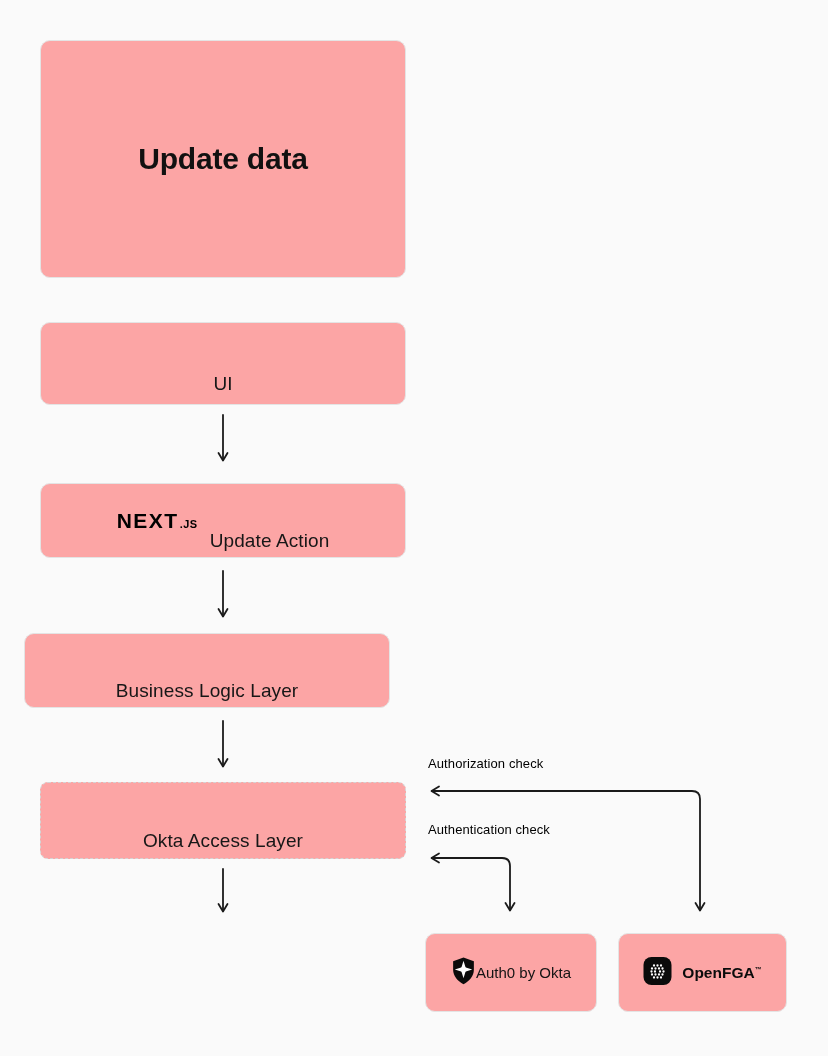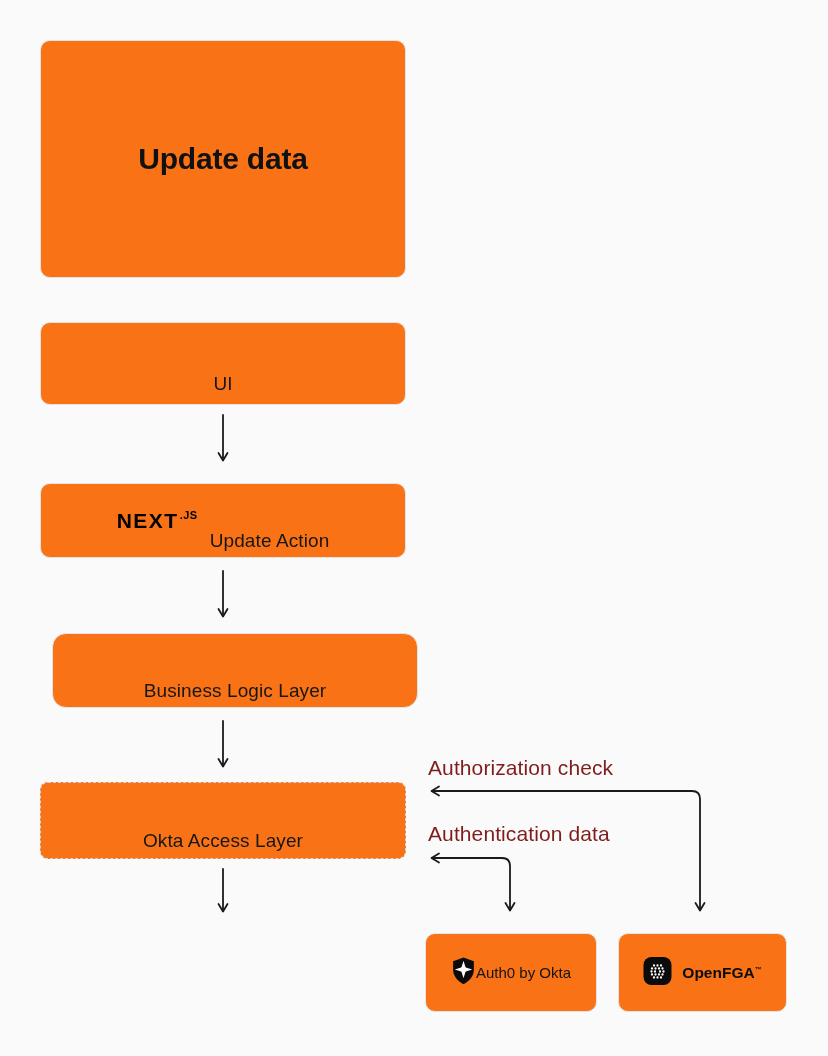--- a/index.html
+++ b/index.html
@@ -10,21 +10,21 @@
   }
   .canvas {
     position: relative;
     width: 828px;
     height: 1056px;
     background: #fafafa;
     overflow: hidden;
   }
   .node {
     position: absolute;
-    background: #f97316;
+    background: #fca5a5;
     border: 1px solid #e4e4e4;
     border-radius: 10px;
     display: flex;
     align-items: center;
     justify-content: center;
     box-sizing: border-box;
   }
   .node-label {
     font-size: 19px;
     font-weight: 400;
@@ -38,50 +38,50 @@
     font-weight: 700;
     letter-spacing: -0.2px;
     color: #111111;
   }
   .dashed { border: 1.5px dashed #d4d4d4; border-radius: 8px; }
 
   
   .n-update   { left: 40px; top: 40px;  width: 366px; height: 238px; }
   .n-ui       { left: 40px; top: 322px; width: 366px; height: 83px; }
   .n-next     { left: 40px; top: 483px; width: 366px; height: 75px; }
-  .n-bll      { left: 52px; top: 633px; width: 366px; height: 75px; border-radius: 14px; }
+  .n-bll      { left: 24px; top: 633px; width: 366px; height: 75px; }
   .n-dal      { left: 40px; top: 782px; width: 366px; height: 77px; }
   .n-db       { left: 40px; top: 933px; width: 366px; height: 79px; }
   .n-auth0    { left: 425px; top: 933px; width: 172px; height: 79px; }
   .n-openfga  { left: 618px; top: 933px; width: 169px; height: 79px; }
 
   .row { display: flex; align-items: center; }
 
   
-  .next-logo { display: inline-flex; align-items: flex-start; margin-right: 12px; }
+  .next-logo { display: inline-flex; align-items: flex-end; margin-right: 12px; }
   .next-word {
     font-size: 21px; font-weight: 700; letter-spacing: 1.5px;
     color: #000; line-height: 1;
   }
   .next-suffix {
     font-size: 11px; font-weight: 700; letter-spacing: 0.5px;
     color: #000; line-height: 1; margin-left: 1px; margin-bottom: 1px;
   }
 
   .db-row .icon { margin-right: 10px; display: inline-flex; }
   .db-label { font-size: 20px; }
 
   .small-brand-label { font-size: 15px; font-weight: 400; color: #141414; margin-left: 0; white-space: nowrap; }
   .fga-label { font-size: 15.5px; font-weight: 700; color: #0b0b0b; margin-left: 10px; white-space: nowrap; }
   .fga-tm { font-size: 7px; font-weight: 700; vertical-align: super; letter-spacing: 0; }
 
   .edge-label {
     position: absolute;
-    font-size: 21px;
-    color: #7f1d1d;
+    font-size: 13px;
+    color: #000000;
     letter-spacing: 0.1px;
     white-space: nowrap;
   }
   .lbl-authz { left: 428px; top: 756px; }
   .lbl-authn { left: 428px; top: 822px; }
 
   svg.arrows { position: absolute; left: 0; top: 0; pointer-events: none; }
 </style>
 </head>
 <body>
@@ -169,15 +169,15 @@
               <circle cx="14.5" cy="21.5" r="1.15"></circle>
               <circle cx="18" cy="21.5" r="1.15"></circle>
           </g>
         </svg>
       </span>
       <span class="fga-label"><span>OpenFGA</span><span class="fga-tm">™</span></span>
     </span>
   </div>
 
   <div class="edge-label lbl-authz">Authorization check</div>
-  <div class="edge-label lbl-authn">Authentication data</div>
+  <div class="edge-label lbl-authn">Authentication check</div>
 
 </div>
 
 </body></html>

